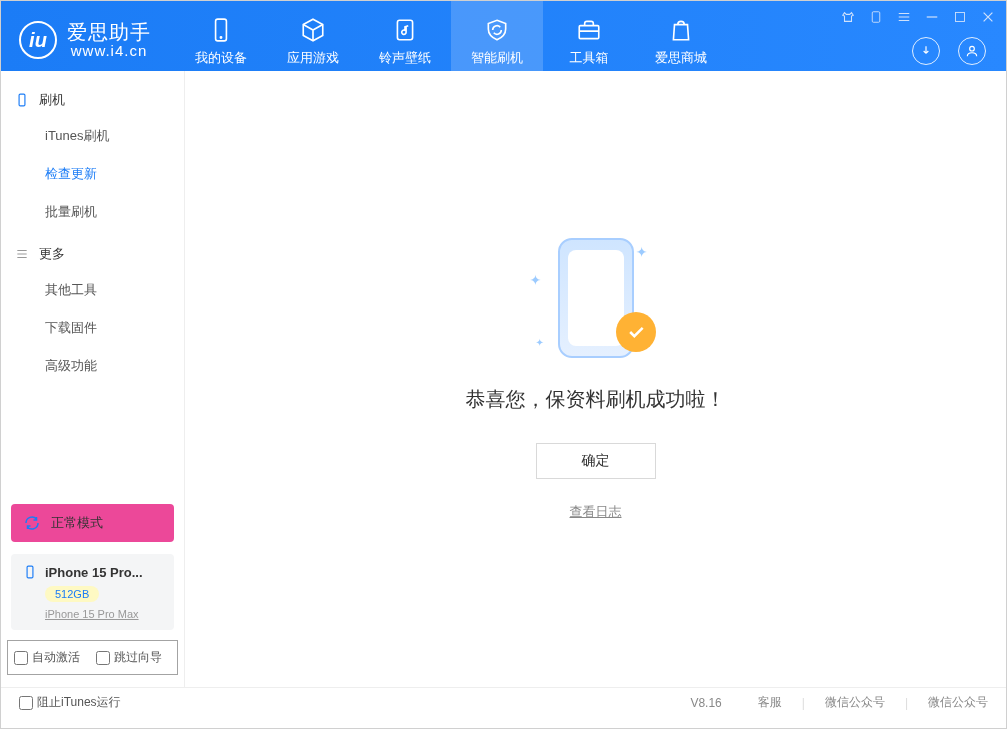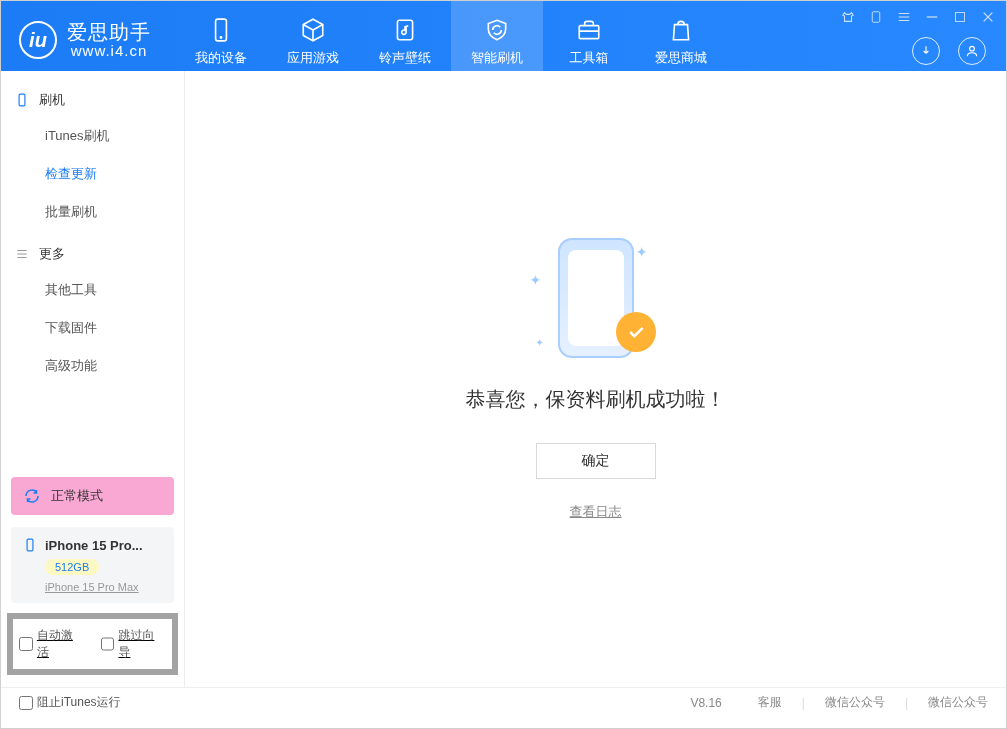--- a/index.html
+++ b/index.html
@@ -18,26 +18,26 @@
 .wc { color: #cfe1fb; font-size: 13px; cursor: pointer; display: inline-flex; width: 16px; height: 16px; align-items: center; justify-content: center; }
 .header-right-icons { position: absolute; right: 20px; top: 36px; display: flex; gap: 18px; }
 .circle-btn { width: 28px; height: 28px; border: 1.5px solid rgba(255,255,255,0.85); border-radius: 50%; display: flex; align-items: center; justify-content: center; cursor: pointer; }
 .body-area { display: flex; height: 616px; }
 .sidebar { width: 184px; border-right: 1px solid #eee; display: flex; flex-direction: column; padding-top: 12px; }
 .side-group { margin-bottom: 6px; }
 .side-title { display: flex; align-items: center; padding: 8px 14px; color: #333; font-size: 13px; gap: 10px; }
 .side-child { padding: 10px 14px 10px 44px; font-size: 13px; color: #555; cursor: pointer; }
 .side-child.active { color: #1b7cf6; }
 .sidebar-bottom { margin-top: auto; padding: 0 10px 12px 10px; }
-.mode-box { background: #f9a8d4; border-radius: 4px; padding: 10px 12px; display: flex; gap: 10px; margin-bottom: 12px; color: #333; font-size: 13px; }
+.mode-box { background: #ec4899; border-radius: 4px; padding: 10px 12px; display: flex; gap: 10px; margin-bottom: 12px; color: #333; font-size: 13px; }
 .device-box { background: #f4f5f6; border-radius: 4px; padding: 10px 12px; margin-bottom: 10px; }
 .device-title { display: flex; align-items: center; gap: 8px; font-size: 13px; font-weight: bold; color: #333; }
 .badge-blue { display: inline-block; background: #fef9c3; color: #1b7cf6; border-radius: 10px; font-size: 11px; padding: 2px 10px; margin-top: 6px; margin-left: 22px; }
 .device-sub { color: #999; font-size: 11px; margin-left: 22px; margin-top: 6px; text-decoration: underline; }
-.red-box { border: 6px solid #a3a3a3; padding: 8px 6px; display: flex; gap: 16px; margin: 0 -4px; text-decoration: underline; }
+.red-box { border: 1px solid #a3a3a3; padding: 8px 6px; display: flex; gap: 16px; margin: 0 -4px; }
 .chk { display: flex; align-items: center; gap: 4px; font-size: 12px; color: #555; }
 .chk input { width: 14px; height: 14px; }
 .main { flex: 1; display: flex; flex-direction: column; align-items: center; justify-content: center; }
 .illus { width: 120px; height: 120px; position: relative; margin-bottom: 28px; }
 .illus .phone { position: absolute; width: 76px; height: 120px; left: 22px; top: 0; background: linear-gradient(180deg, #cfe5ff 0%, #e5f0ff 100%); border-radius: 14px; border: 2px solid #a8ceff; }
 .illus .phone::before { content:""; position:absolute; top:10px; left:8px; right:8px; bottom:10px; background:#fff; border-radius:8px; }
 .illus .check { position: absolute; right: 0; bottom: 6px; width: 40px; height: 40px; background: #ffb234; border-radius: 50%; display:flex; align-items:center; justify-content:center; color:#fff; }
 .illus .spark { position:absolute; color:#9ccbff; font-size: 14px; }
 .success-text { font-size: 20px; color: #333; margin-bottom: 30px; }
 .ok-btn { width: 120px; height: 36px; border: 1px solid #d9d9d9; background: #fff; font-size: 14px; color: #333; cursor: pointer; margin-bottom: 24px; }

